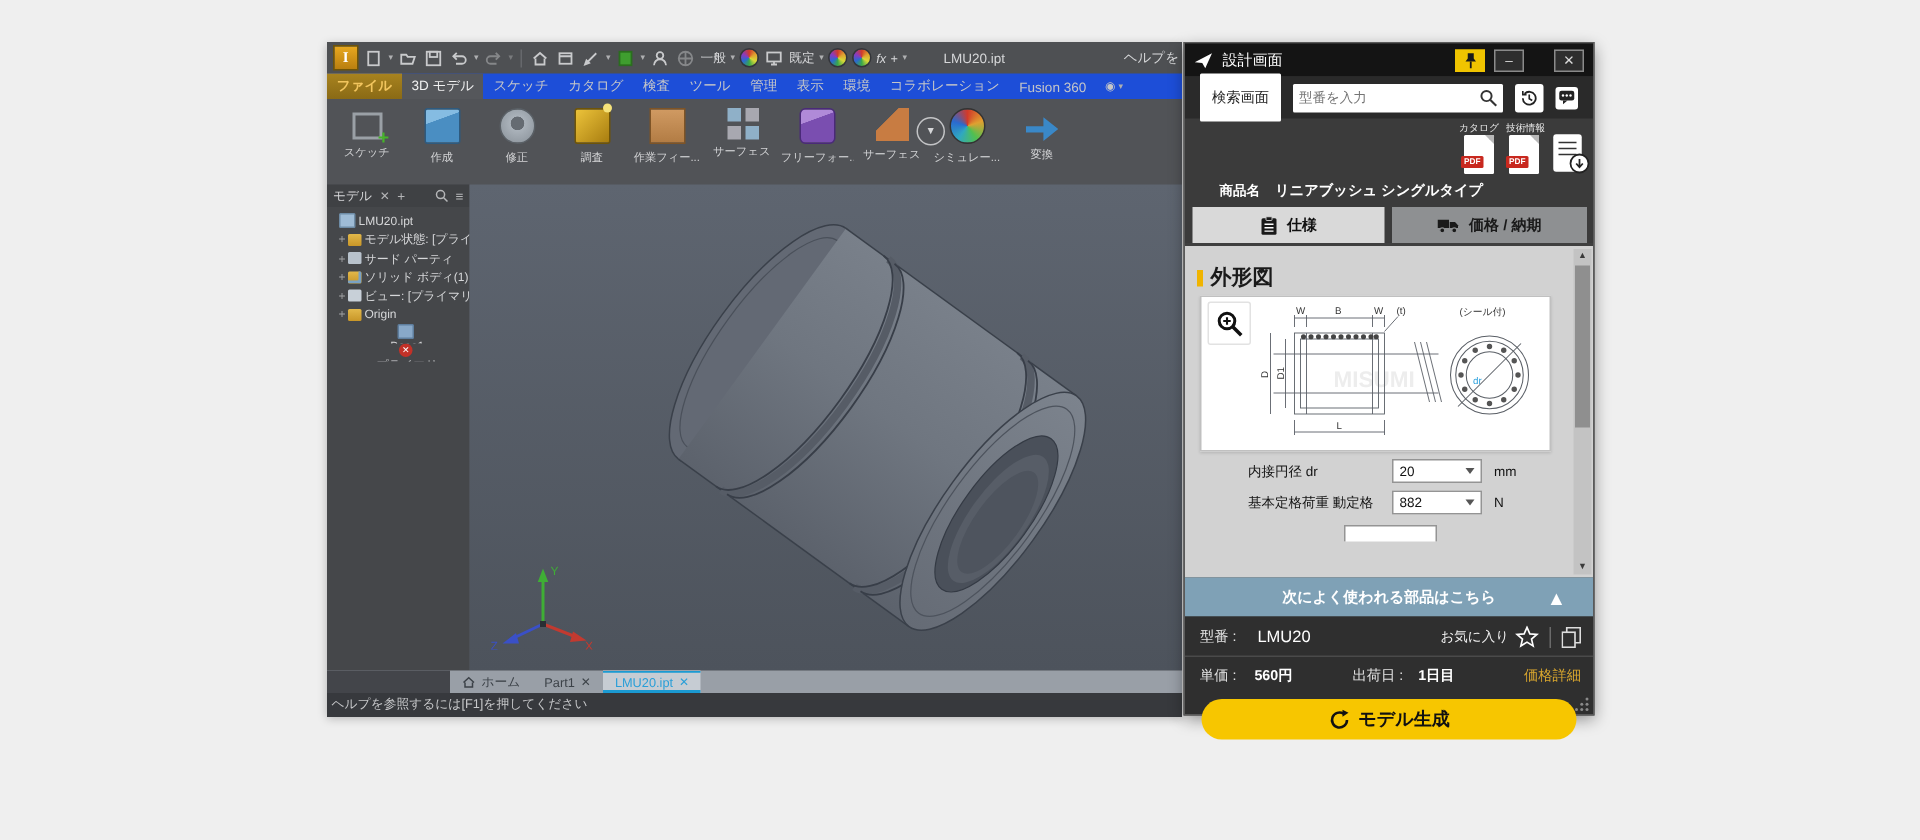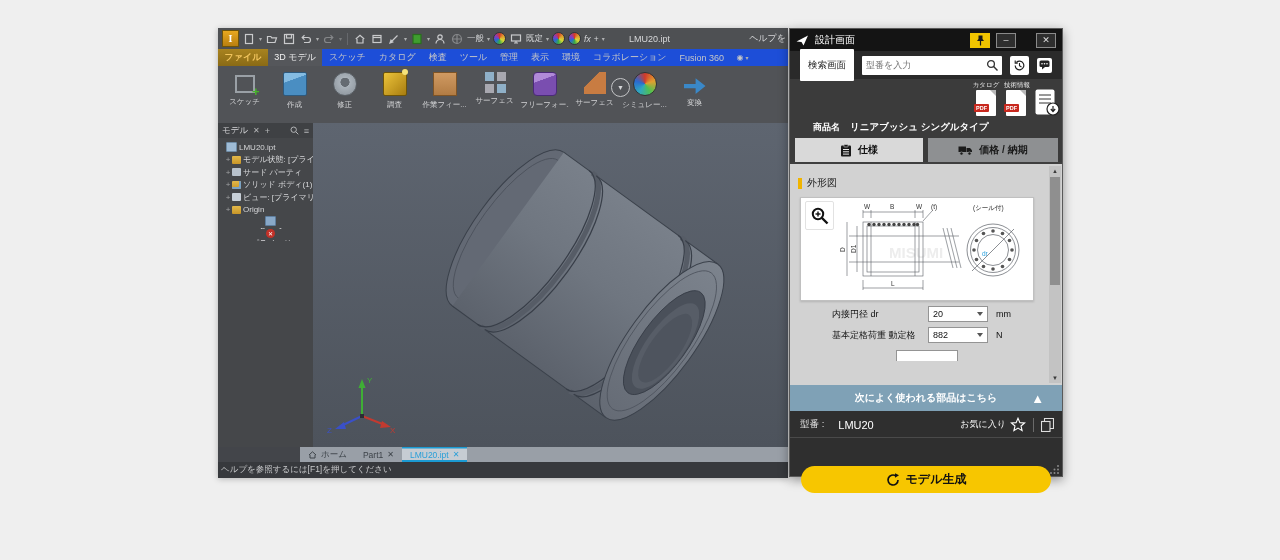--- a/index.html
+++ b/index.html
@@ -84,21 +84,21 @@
   .prodname{color:#fff;font-size:9.5px;font-weight:bold;}
   .ptab{position:absolute;top:109px;height:24px;display:flex;align-items:center;justify-content:center;gap:6px;font-size:10px;font-weight:bold;box-sizing:border-box;}
   .ptab.spec{left:5px;width:128px;background:#d9d9d9;color:#111;}
   .ptab.price{left:138px;width:130px;background:#8e9092;color:#1a1a1a;}
   .specarea{position:absolute;top:133px;left:0;right:0;height:223px;background:#d2d2d2;border-top:2px solid #3f3f3f;box-sizing:border-box;}
   .vscroll{position:absolute;right:1px;top:2px;width:12px;bottom:2px;background:#c3c3c3;}
   .varrow{position:absolute;left:0;width:12px;height:10px;color:#3a3a3a;font-size:6px;display:flex;align-items:center;justify-content:center;}
   .vthumb{position:absolute;left:1px;top:11px;width:10px;height:108px;background:#8f8f8f;}
   .sechead{position:absolute;left:8px;top:12px;display:flex;align-items:center;gap:5px;}
   .secbar{width:4px;height:11px;background:#f0b400;}
-  .sectxt{font-size:10px;font-weight:normal;color:#1a1a1a;}
+  .sectxt{font-size:14px;font-weight:bold;color:#1a1a1a;}
   .diagram{position:absolute;left:10px;top:33px;width:232px;height:102px;background:#fff;border:1px solid #c0c0c0;box-shadow:0 1px 2px rgba(0,0,0,.15);}
   .zoombtn{position:absolute;left:15px;top:37px;width:27px;height:27px;background:#fff;border:1px solid #e2e2e2;border-radius:2px;display:flex;align-items:center;justify-content:center;}
   .frow{position:absolute;left:10px;right:14px;height:16px;display:flex;align-items:center;}
   .flbl{font-size:9px;color:#111;width:96px;flex:none;padding-left:32px;}
   .fsel{width:60px;height:16px;background:#fff;border:1px solid #949494;display:flex;align-items:center;justify-content:space-between;padding:0 4px;box-sizing:border-box;font-size:9px;color:#111;flex:none;}
   .chev{width:0;height:0;border-left:3.5px solid transparent;border-right:3.5px solid transparent;border-top:4px solid #555;}
   .funit{font-size:9px;color:#111;margin-left:8px;}
   .fclip{position:absolute;left:106px;top:186px;width:60px;height:10px;background:#fff;border:1px solid #949494;border-bottom:0;}
   .nextbar{position:absolute;top:356px;left:0;right:0;height:26px;background:#7fa1b6;display:flex;align-items:center;justify-content:center;color:#fff;font-size:10px;font-weight:bold;}
   .nextarrow{position:absolute;right:18px;color:#fff;font-size:13px;}
@@ -611,20 +611,27 @@
             <path d="M8 1.2 L9.9 5.6 14.6 5.9 11 9 12.1 13.6 8 11.1 3.9 13.6 5 9 1.4 5.9 6.1 5.6 Z" fill="none" stroke="#fff" stroke-width="1.1"></path>
           </svg>
       </span>
       <span class="sdiv"></span>
       <svg width="13" height="14">
           <rect x="0.5" y="3.5" width="8.5" height="10" fill="none" stroke="#ddd" stroke-width="1.1"></rect>
           <path d="M3.5 3.5 V0.5 H12.5 V10.5 H9" fill="none" stroke="#ddd" stroke-width="1.1"></path>
         </svg>
     </div>
     <div class="sep"></div>
+    <div class="srow2">
+      <span>単価 :</span>
+      <span class="sval" style="margin-left:12px;">560円</span>
+      <span style="margin-left:40px;">出荷日 :</span>
+      <span class="sval" style="margin-left:10px;">1日目</span>
+      <span class="pdetail">価格詳細</span>
+    </div>
     <div class="genbtn">
       <svg width="14" height="14">
           <path d="M12 7 a5 5 0 1 1 -2.3-4.2" stroke="#111" fill="none" stroke-width="1.7"></path>
           <polygon points="9,0.2 13,2.2 9,4.8" fill="#111"></polygon>
         </svg>
       <span>モデル生成</span>
     </div>
     <svg class="grip" width="10" height="10">
         <circle cx="8" cy="2" r="1" fill="#8a8a8a"></circle>
         <circle cx="8" cy="5.5" r="1" fill="#8a8a8a"></circle>

